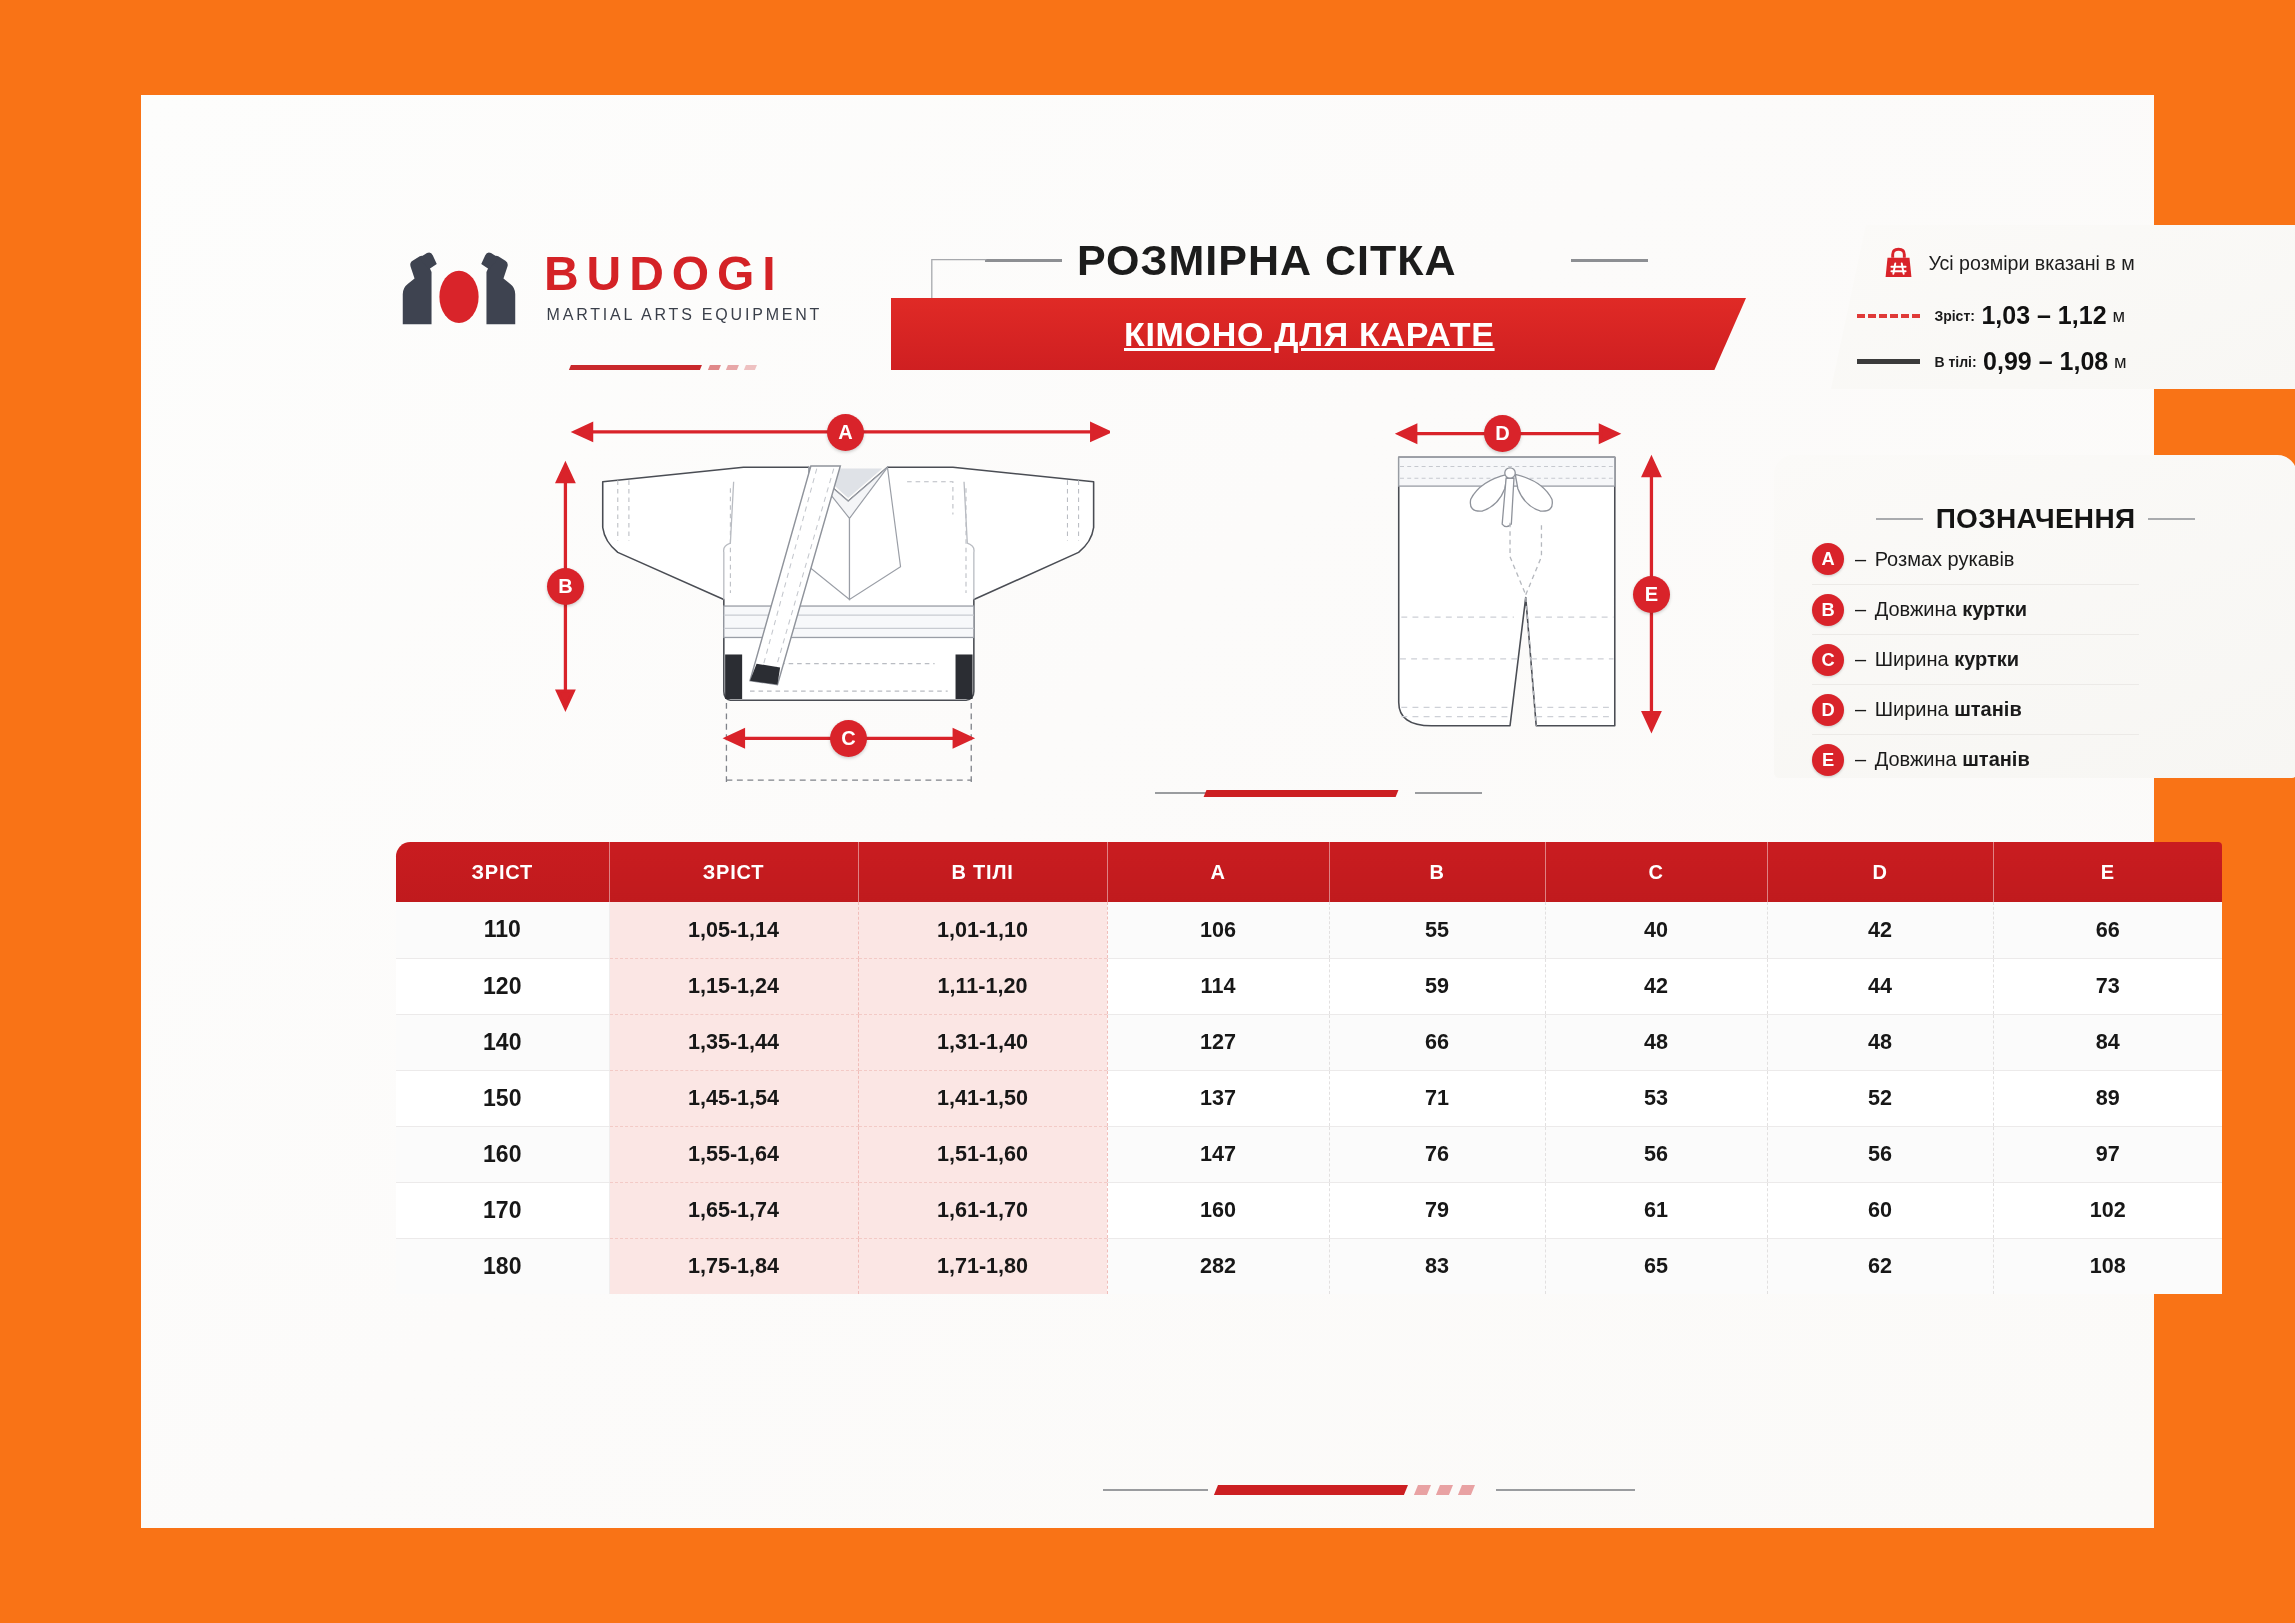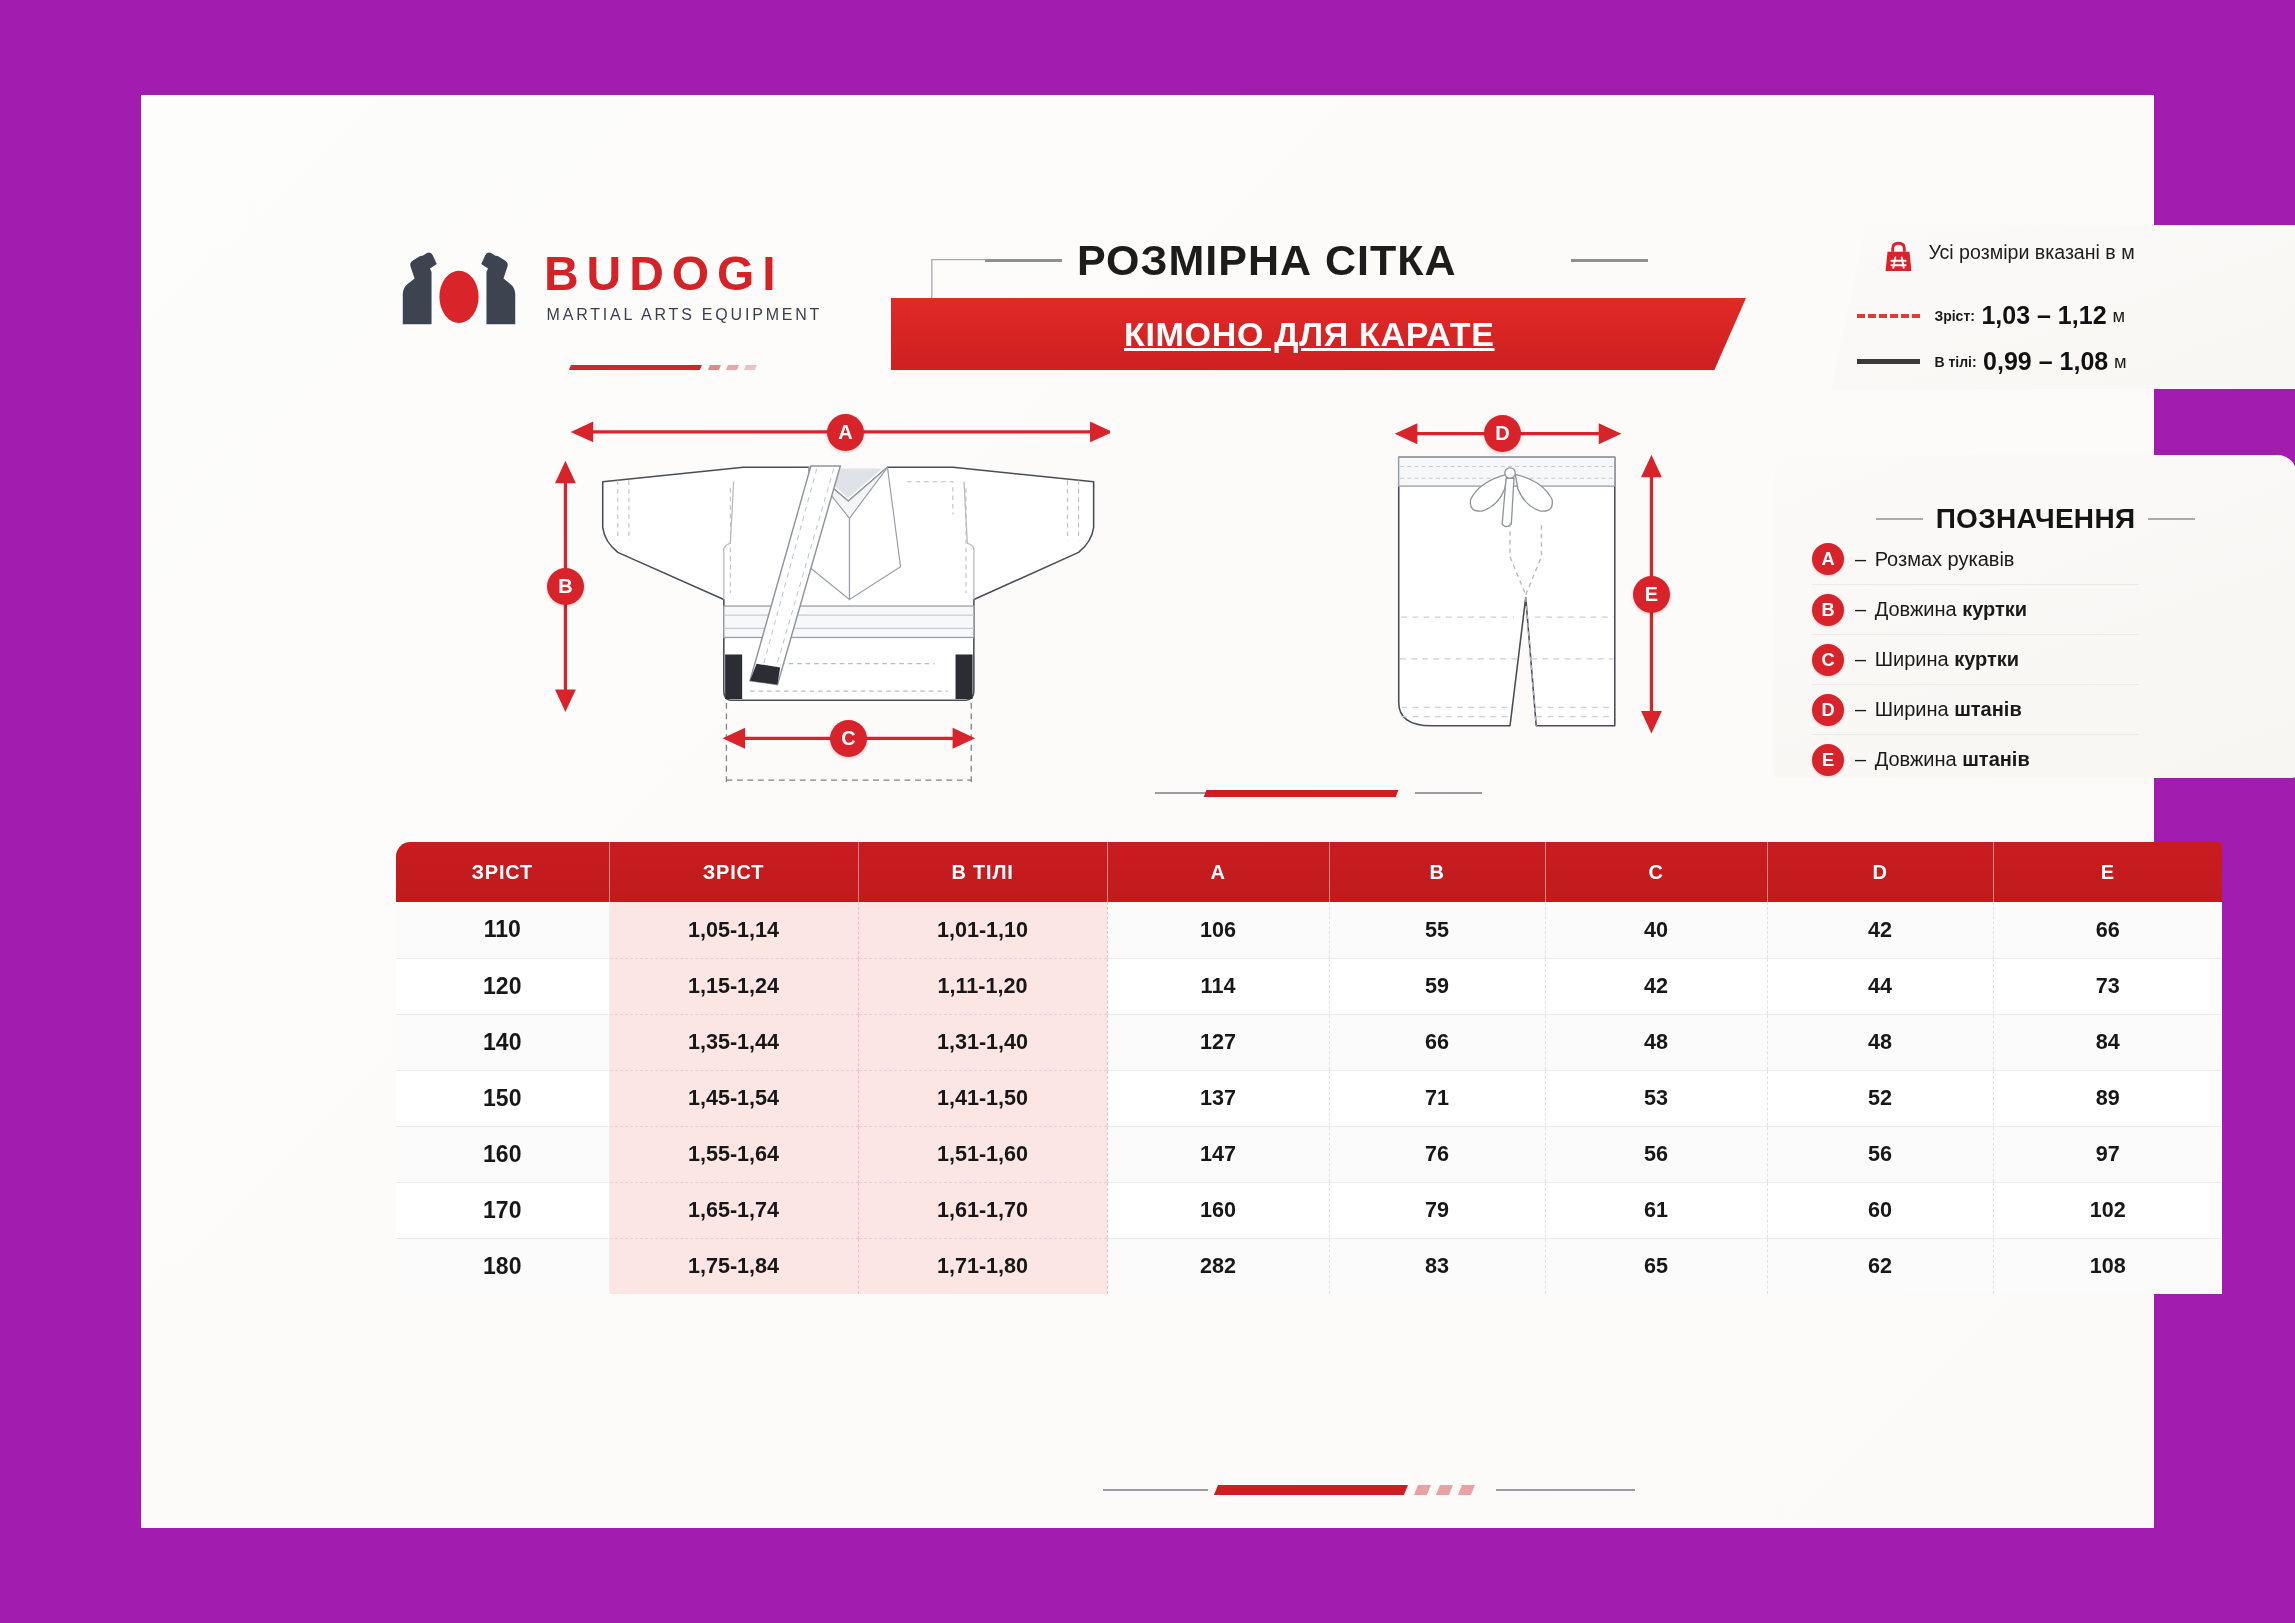--- a/index.html
+++ b/index.html
@@ -5,21 +5,21 @@
   * { box-sizing: border-box; margin: 0; padding: 0; }
   html, body {
     width: 2295px; height: 1623px;
     background: #ffffff;
     font-family: "Liberation Sans", sans-serif;
     overflow: hidden;
   }
   .page {
     position: absolute; left: 0; top: 0;
     width: 2295px; height: 1623px;
-    background: #a21caf;
+    background: #f97316;
   }
   .card {
     position: absolute;
     left: 141px; top: 95px;
     width: 2013px; height: 1433px;
     background: linear-gradient(135deg,#fdfdfc 0%,#fcfbfa 45%,#fbfaf8 100%);
   }
 
   
   .logo-wrap { position: absolute; left: 250px; top: 152px; display: flex; align-items: center; }
@@ -59,21 +59,21 @@
   }
 
   
   .info-box {
     position: absolute; left: 1690px; top: 130px;
     width: 465px; height: 164px;
     background: linear-gradient(160deg,#fbfaf8 0%,#f8f7f4 100%);
     clip-path: polygon(7.5% 0, 100% 0, 100% 100%, 0 100%);
     border-top-left-radius: 17px;
   }
-  .info-row1 { position: absolute; left: 52px; top: 16px; display: flex; }
+  .info-row1 { position: absolute; left: 52px; top: 22px; display: flex; align-items: center; }
   .bag-icon { width: 31px; height: 33px; }
   .info-row1 .txt { font-size: 19.6px; color: #1d1d1d; margin-left: 14.4px; }
   .info-row { position: absolute; display: flex; align-items: center; }
   .info-row.r2 { left: 26px; top: 76px; }
   .info-row.r3 { left: 26px; top: 122px; }
   .dash-red { width: 63px; height: 0; border-top: 4.6px dashed #e03a38; margin-right: 14.4px; }
   .solid-dark { width: 63px; height: 4.6px; background: #3b3b3b; margin-right: 14.4px; }
   .info-label { font-size: 14px; font-weight: 700; color: #1b1b1b; }
   .info-val { font-size: 25px; font-weight: 700; color: #111; margin-left: 6.5px; }
   .info-unit { font-size: 18.3px; font-weight: 400; color: #1b1b1b; margin-left: 5.9px; }

